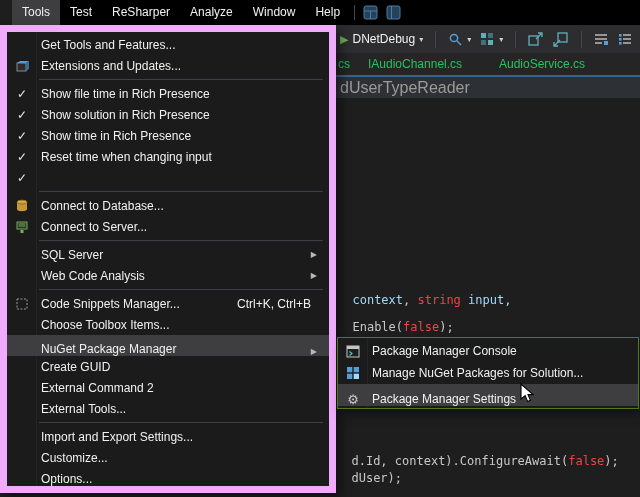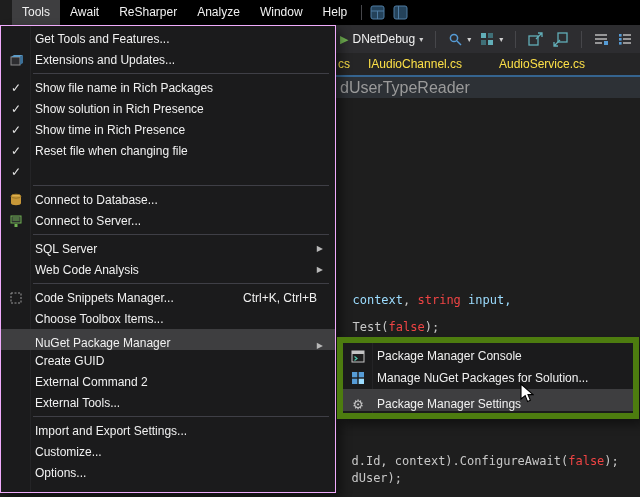--- a/index.html
+++ b/index.html
@@ -18,62 +18,62 @@
   
   .toolbar{position:absolute;left:0;top:25px;width:640px;height:28px;background:#2d2d30;display:flex;align-items:center;z-index:5;}
   .toolbar .pad{width:340px;flex:0 0 340px;}
   .tb-group{display:flex;align-items:center;gap:9px;}
   .tb-btn{display:flex;align-items:center;gap:4px;color:#f1f1f1;font-size:12px;}
   .tb-sep{width:1px;height:17px;background:#46464a;margin:0 3px;}
   .glyph-play{color:#71b252;font-size:11px;}
   .glyph-caret{color:#d0d0d0;font-size:8px;}
   
   .tabstrip{position:absolute;left:0;top:53px;width:640px;height:24px;background:#252526;border-bottom:2px solid #35648f;box-sizing:border-box;z-index:5;}
-  .tab{position:absolute;top:0;height:22px;line-height:22px;font-size:12px;color:#fde047;white-space:nowrap;}
+  .tab{position:absolute;top:0;height:22px;line-height:22px;font-size:12px;color:#22c55e;white-space:nowrap;}
   
   .navbar{position:absolute;left:0;top:77px;width:640px;height:21px;background:#2d3136;z-index:4;}
   .navbar .crumb{position:absolute;left:340px;top:0;line-height:21px;font-size:16px;color:#9a9a9a;}
   
   .code{position:absolute;font-family:"DejaVu Sans Mono","Liberation Mono",monospace;font-size:12px;white-space:pre;z-index:3;}
   .code .pl{color:#c8c8c8;}
   .code .kw{color:#ef4444;}
   .code .id{color:#9cdcfe;}
   
   .menu-panel{
     position:absolute;left:0;top:25px;width:336px;height:468px;box-sizing:border-box;
-    background:#1b1b1c;border:1px solid #f0abfc;box-shadow:5px 5px 10px rgba(0,0,0,.45);
+    background:#1b1b1c;border:7px solid #f0abfc;box-shadow:5px 5px 10px rgba(0,0,0,.45);
     padding-top:2px;z-index:30;
   }
   .menu-panel::before{content:'';position:absolute;left:29px;top:0;bottom:0;width:1px;background:#242426;}
   .mi{height:21px;display:flex;align-items:center;padding-right:6px;position:relative;}
   .mi.hl{background:#3e3e40;align-items:flex-end;}
   .gut{width:30px;flex:0 0 30px;display:flex;align-items:center;justify-content:center;}
   .lbl{font-size:12px;color:#f1f1f1;padding-left:4px;white-space:nowrap;}
   .sc{margin-left:auto;font-size:12px;color:#f1f1f1;padding-right:12px;text-align:center;}
   .ar{margin-left:auto;color:#b8b8b8;font-size:8px;padding-right:6px;}
   .menu-sep{height:1px;background:#3f3f46;margin:3px 6px 3px 32px;}
   .chk{color:#e4e4e4;font-size:12px;}
   
   .sub-panel{
     position:absolute;left:337px;top:337px;width:302px;box-sizing:border-box;
-    background:#1b1b1c;border:6px solid #4d7c0f;box-shadow:5px 5px 10px rgba(0,0,0,.45);
+    background:#1b1b1c;border:1px solid #4d7c0f;box-shadow:5px 5px 10px rgba(0,0,0,.45);
     padding:2px 0;z-index:40;
   }
   .sub-panel::before{content:'';position:absolute;left:29px;top:0;bottom:0;width:1px;background:#242426;}
   .sub-panel .mi{height:22px;}
   .gear{color:#c5c5c5;font-size:13px;line-height:13px;}
   
   .cursor{position:absolute;left:520px;top:383px;z-index:60;}
 </style>
 </head>
 <body>
 
 <div class="menubar">
   <div class="mb-item open">Tools</div>
-  <div class="mb-item">Await</div>
+  <div class="mb-item">Test</div>
   <div class="mb-item">ReSharper</div>
   <div class="mb-item">Analyze</div>
   <div class="mb-item">Window</div>
   <div class="mb-item">Help</div>
   <div class="mb-sep"></div>
   <span class="mb-icon">
     <svg width="15" height="15">
         <rect x="1" y="1" width="13" height="13" rx="2" fill="#24425a" stroke="#4f7ca3"></rect>
         <line x1="1" y1="6" x2="14" y2="6" stroke="#4f7ca3"></line>
         <line x1="7.5" y1="6" x2="7.5" y2="14" stroke="#4f7ca3"></line>
@@ -155,21 +155,21 @@
 </div>
 
 <div class="navbar">
   <span class="crumb">dUserTypeReader</span>
 </div>
 
 <div class="code" style="left:338px;top:279px;">
   <span class="id">context</span><span class="pl">, </span><span class="kw">string</span><span class="id"> input,</span>
 </div>
 <div class="code" style="left:338px;top:306px;">
-  <span class="pl">Test(</span><span class="kw">false</span><span class="pl">);</span>
+  <span class="pl">Enable(</span><span class="kw">false</span><span class="pl">);</span>
 </div>
 <div class="code" style="left:337px;top:440px;">
   <span class="pl">d.Id, context).ConfigureAwait(</span><span class="kw">false</span><span class="pl">);</span>
 </div>
 <div class="code" style="left:337px;top:457px;">
   <span class="pl">dUser);</span>
 </div>
 <div class="code" style="left:337px;top:484px;">
   
 </div>
@@ -191,39 +191,39 @@
     </span>
     <span class="lbl">Extensions and Updates...</span>
   </div>
 
   <div class="menu-sep"></div>
 
   <div class="mi">
     <span class="gut">
         <span class="chk">✓</span>
       </span>
-    <span class="lbl">Show file name in Rich Packages</span>
+    <span class="lbl">Show file time in Rich Presence</span>
   </div>
   <div class="mi">
     <span class="gut">
         <span class="chk">✓</span>
       </span>
     <span class="lbl">Show solution in Rich Presence</span>
   </div>
   <div class="mi">
     <span class="gut">
         <span class="chk">✓</span>
       </span>
     <span class="lbl">Show time in Rich Presence</span>
   </div>
   <div class="mi">
     <span class="gut">
         <span class="chk">✓</span>
       </span>
-    <span class="lbl">Reset file when changing file</span>
+    <span class="lbl">Reset time when changing input</span>
   </div>
   <div class="mi">
     <span class="gut">
         <span class="chk">✓</span>
       </span>
   </div>
 
   <div class="menu-sep"></div>
 
   <div class="mi">

